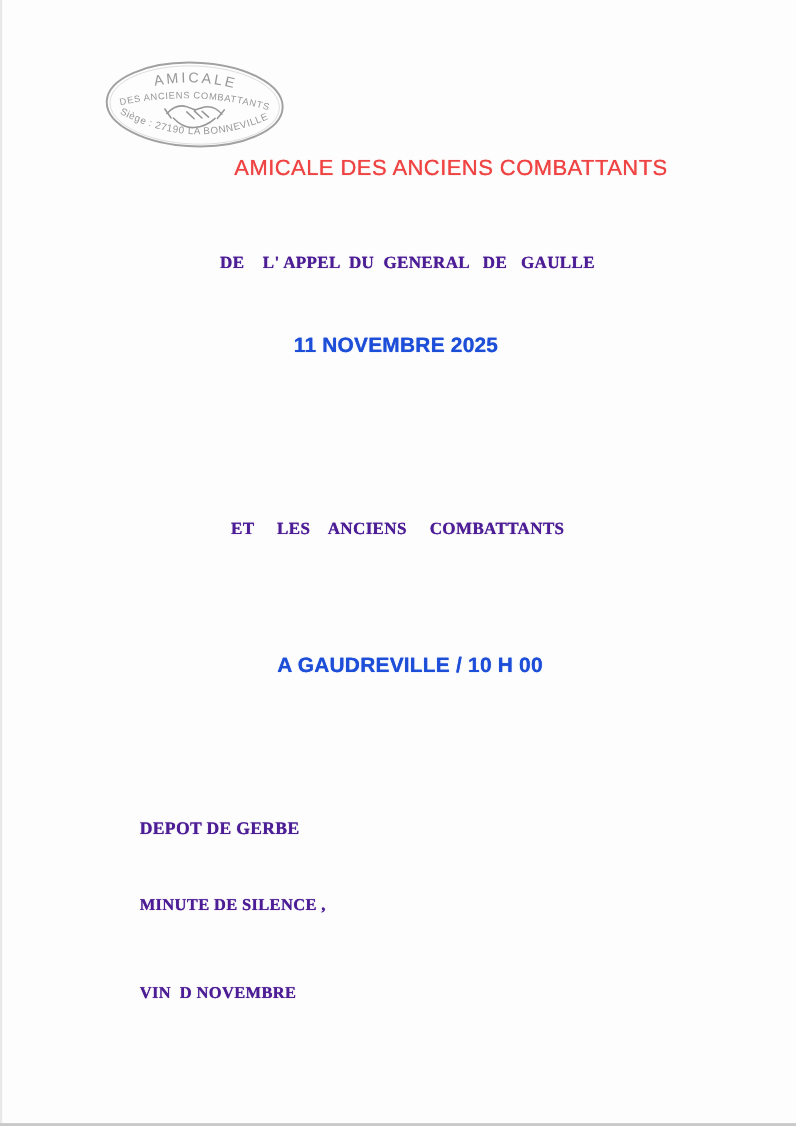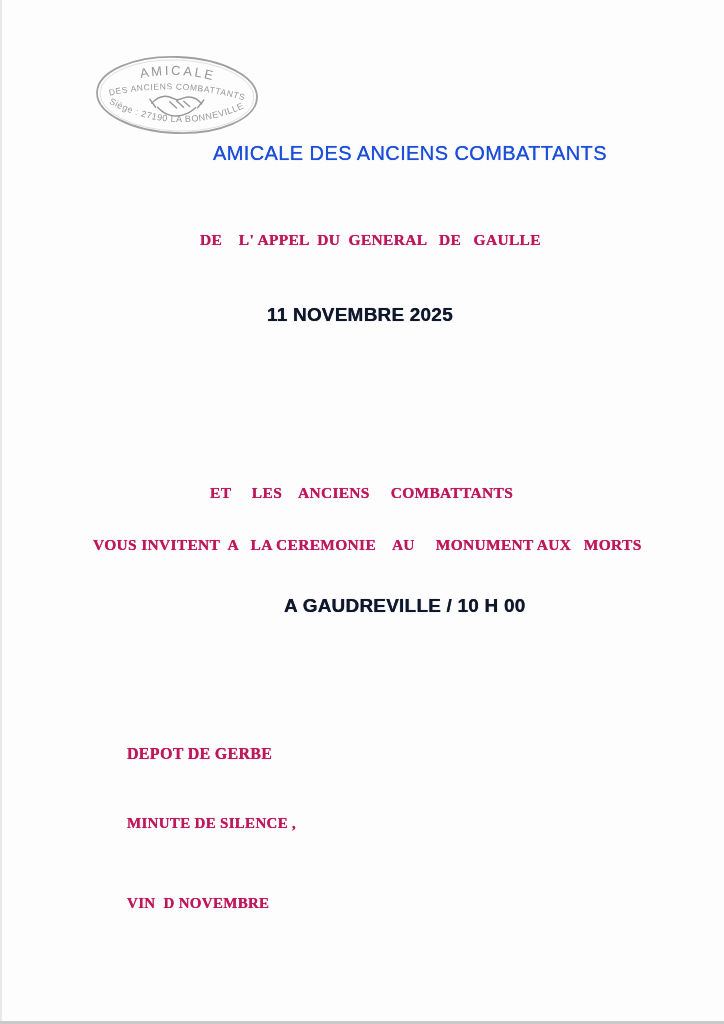--- a/index.html
+++ b/index.html
@@ -28,38 +28,38 @@
     white-space: pre;
     line-height: 1;
     text-shadow: 0 0 0.7px currentColor;
   }
 
   
   .sans-title {
     top: 143px; left: 213px;
     font-size: 20px; font-weight: 400;
     letter-spacing: 0.4px;
-    color: #1d4ed8;
+    color: #ef4444;
   }
-  .sans-bold { font-weight: 700; color: #0f172a; font-size: 19px; letter-spacing: 0.2px; }
+  .sans-bold { font-weight: 700; color: #1d4ed8; font-size: 19px; letter-spacing: 0.2px; }
   .date-line        { top: 305px; left: 267px; }
-  .ceremony-line-1  { top: 596px; left: 252px; margin-left: 32px; }
+  .ceremony-line-1  { top: 596px; left: 252px; }
   .ceremony-line-2  { top: 647px; left: 199px; }
 
   
   .serif-bold {
     font-family: "Liberation Serif", serif;
     font-weight: 700;
     font-size: 15.5px;
-    color: #be185d;
+    color: #4c1d95;
     letter-spacing: 0.3px;
   }
   .occasion-line   { top: 232px; left: 200px; }
   .organizers-1    { top: 438px; left: 103px; }
-  .organizers-2    { top: 473px; left: 210px; margin-top: 12px; }
+  .organizers-2    { top: 473px; left: 210px; }
   .invitation-line { top: 537px; left: 93px;  }
   .program-1       { top: 746px; left: 127px; font-size: 16px; }
   .program-2       { top: 816px; left: 127px; font-size: 15px; }
   .program-3       { top: 896px; left: 127px; font-size: 15px; }
 
   
   .stamp {
     position: absolute;
     left: 92px; top: 54px;
     width: 170px; height: 82px;
@@ -115,21 +115,20 @@
   </div>
 
   <div class="line sans-title">AMICALE DES ANCIENS COMBATTANTS</div>
 
   <div class="line serif-bold occasion-line">DE    L' APPEL  DU  GENERAL   DE   GAULLE</div>
 
   <div class="line sans-bold date-line">11 NOVEMBRE 2025</div>
 
   <div class="line serif-bold organizers-2">ET     LES    ANCIENS     COMBATTANTS</div>
 
-  <div class="line serif-bold invitation-line">VOUS INVITENT  A   LA CEREMONIE    AU     MONUMENT AUX   MORTS</div>
 
   <div class="line sans-bold ceremony-line-1">A GAUDREVILLE / 10 H 00</div>
 
   <div class="line serif-bold program-1">DEPOT DE GERBE</div>
   <div class="line serif-bold program-2">MINUTE DE SILENCE ,</div>
   <div class="line serif-bold program-3">VIN  D NOVEMBRE</div>
 
 </div>
 
 </body></html>

